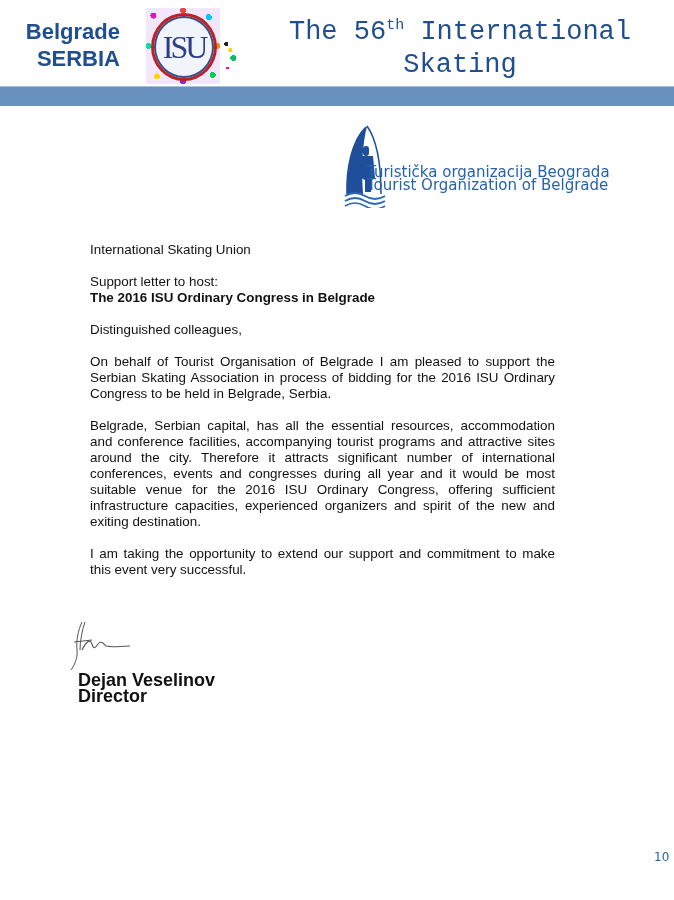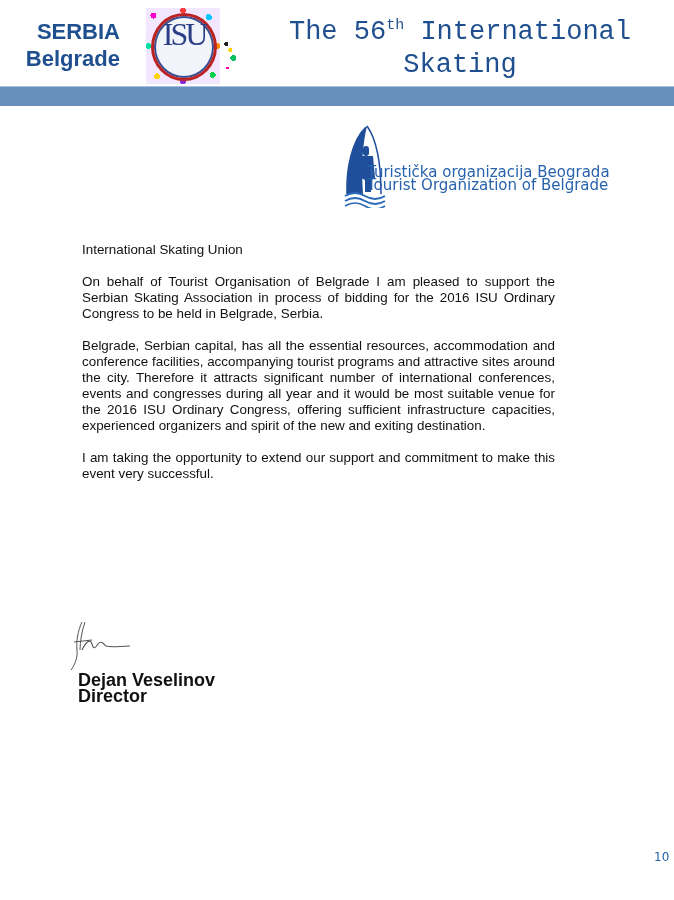--- a/index.html
+++ b/index.html
@@ -11,55 +11,55 @@
   .isu-logo .confetti { position: absolute; inset: 0; background:
       radial-gradient(circle at 10% 10%, #ff00cc 0 3px, transparent 3px),
       radial-gradient(circle at 85% 12%, #00c8ff 0 3px, transparent 3px),
       radial-gradient(circle at 15% 90%, #ffd400 0 3px, transparent 3px),
       radial-gradient(circle at 90% 88%, #00d04a 0 3px, transparent 3px),
       radial-gradient(circle at 50% 3%, #ff3b3b 0 3px, transparent 3px),
       radial-gradient(circle at 50% 97%, #8a2be2 0 3px, transparent 3px),
       radial-gradient(circle at 3% 50%, #00e0a0 0 3px, transparent 3px),
       radial-gradient(circle at 97% 50%, #ff8c00 0 3px, transparent 3px),
       #f3e6ff; }
-  .isu-logo .ring { position: absolute; left: 5px; top: 5px; width: 60px; height: 62px; border-radius: 50%; background: #f2f4fb; border: 3px solid #b22; box-shadow: inset 0 0 0 2px #3a4f8f; display: flex; justify-content: center; }
+  .isu-logo .ring { position: absolute; left: 5px; top: 5px; width: 60px; height: 62px; border-radius: 50%; background: #f2f4fb; border: 3px solid #b22; box-shadow: inset 0 0 0 2px #3a4f8f; display: flex; align-items: center; justify-content: center; }
   .isu-logo .ring span { font-family: "Liberation Serif", serif; color: #2b3f86; font-size: 32px; font-weight: normal; letter-spacing: -3px; }
   .isu-dots { position: absolute; left: 222px; top: 36px; width: 14px; height: 40px; background:
       radial-gradient(circle at 30% 20%, #222 0 2px, transparent 2px),
       radial-gradient(circle at 60% 35%, #ffd400 0 2px, transparent 2px),
       radial-gradient(circle at 80% 55%, #00c060 0 3px, transparent 3px),
       radial-gradient(circle at 40% 80%, #ff00aa 0 1.5px, transparent 1.5px); }
 
   .title { position: absolute; left: 250px; top: 16px; width: 420px; text-align: center; color: #1f4f8f; font-size: 27px; line-height: 33px; font-family: Liberation Mono, monospace; }
   .title sup { font-size: 15px; vertical-align: super; line-height: 0; }
 
   .band { position: absolute; left: 0; top: 86px; width: 674px; height: 19px; background: #6890bf; border-top: 1px solid #a9c0dc; }
 
   .tourist-logo { position: absolute; left: 343px; top: 124px; width: 220px; height: 86px; }
   .tourist-logo svg { position: absolute; left: 0; top: 0; }
   .tourist-text { position: absolute; left: 24px; top: 42px; color: #2762ad; font-family: "DejaVu Sans", sans-serif; font-size: 15px; line-height: 13px; white-space: nowrap; }
 
   .letter { position: absolute; left: 78px; top: 242px; width: 477px; font-size: 13.4px; line-height: 16px; color: #111; font-family: "Liberation Sans", sans-serif; }
-  .letter p { margin: 0 0 16px 4px; text-align: justify; }
+  .letter p { margin: 0 0 16px 12px; text-align: justify; }
   .letter p.left { text-align: left; }
   .letter .bold { font-weight: bold; }
 
   .signature { position: absolute; left: 68px; top: 620px; width: 80px; height: 52px; }
 
   .signoff { position: absolute; left: 78px; top: 672px; font-size: 18px; line-height: 16px; color: #111; font-weight: bold; }
 
   .page-num { position: absolute; left: 654px; top: 850px; color: #2762ad; font-size: 12px; font-family: "DejaVu Sans", sans-serif; }
 </style>
 </head>
 <body>
 
 <div class="header">
   <div class="city">
+    <div>Belgrade</div>
     <div>SERBIA</div>
-    <div>Belgrade</div>
   </div>
 
   <div class="isu-logo">
     <div class="confetti"></div>
     <div class="ring">
       <span>ISU</span>
     </div>
   </div>
   <div class="isu-dots"></div>
 
@@ -84,20 +84,25 @@
     <path d="M2 82 Q12 76 22 82 T42 82" fill="none" stroke="#2a6ab8" stroke-width="1.5"></path>
   </svg>
   <div class="tourist-text">
     <div>Turistička organizacija Beograda</div>
     <div>Tourist Organization of Belgrade</div>
   </div>
 </div>
 
 <div class="letter">
   <p class="left">International Skating Union</p>
+  <p class="left">
+    <span>Support letter to host:</span><br>
+    <span class="bold">The 2016 ISU Ordinary Congress in Belgrade</span>
+  </p>
+  <p class="left">Distinguished colleagues,</p>
   <p>On behalf of Tourist Organisation of Belgrade I am pleased to support the Serbian Skating Association in process of bidding for the 2016 ISU Ordinary Congress to be held in Belgrade, Serbia.</p>
   <p>Belgrade, Serbian capital, has all the essential resources, accommodation and conference facilities, accompanying tourist programs and attractive sites around the city. Therefore it attracts significant number of international conferences, events and congresses during all year and it would be most suitable venue for the 2016 ISU Ordinary Congress, offering sufficient infrastructure capacities, experienced organizers and spirit of the new and exiting destination.</p>
   <p>I am taking the opportunity to extend our support and commitment to make this event very successful.</p>
 </div>
 
 <svg class="signature" width="80" height="52" viewBox="0 0 80 52">
   <path d="M14 2 C10 10 8 22 9 30 C10 38 6 46 3 50" fill="none" stroke="#555" stroke-width="1"></path>
   <path d="M17 2 C14 10 12 22 12 30" fill="none" stroke="#555" stroke-width="1"></path>
   <path d="M6 22 L24 20" fill="none" stroke="#555" stroke-width="1"></path>
   <path d="M14 30 C18 22 22 18 24 24 C25 28 26 30 30 24 C33 20 36 24 38 26 C44 28 52 26 62 26" fill="none" stroke="#555" stroke-width="1.1"></path>

